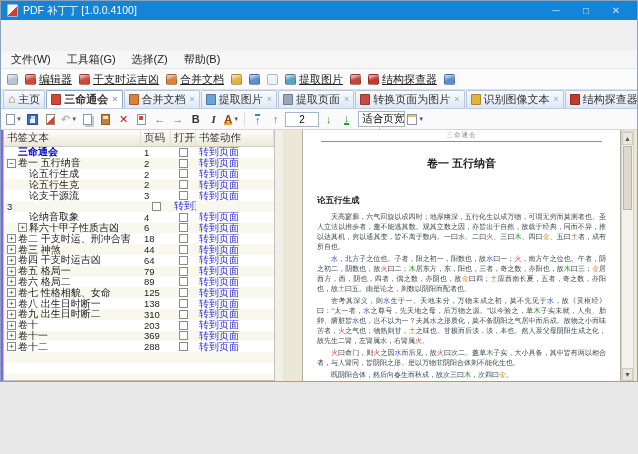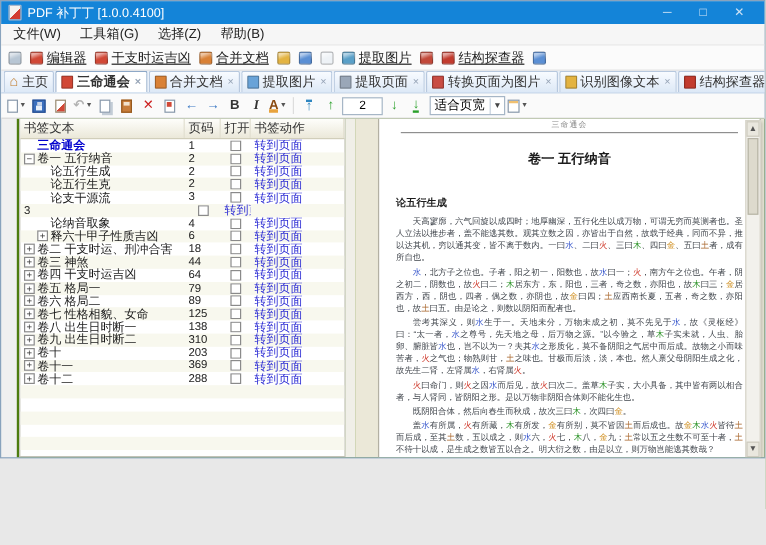--- a/index.html
+++ b/index.html
@@ -7,21 +7,21 @@
   .window{width:638px;height:382px;display:flex;flex-direction:column;border:1px solid #89a3bd;background:#f0f0f0;}
 
   
   .titlebar{height:19px;background:#1484d8;color:#fff;display:flex;align-items:center;padding:0 6px;gap:5px;flex:0 0 auto;}
   .app-icon{width:11px;height:13px;background:linear-gradient(135deg,#f5f2ee 55%,#d23c30 55%);border:1px solid #a8b8cc;border-radius:1px;}
   .title-text{font-size:10.5px;white-space:nowrap;}
   .win-btns{margin-left:auto;display:flex;}
   .win-btn{width:30px;height:19px;display:flex;align-items:center;justify-content:center;color:#cfe3f5;font-size:10px;}
 
   
-  .menubar{height:18px;background:#f6f6f6;display:flex;align-items:center;font-size:11px;color:#222;border-bottom:1px solid #e7e7e7;padding-left:2px;flex:0 0 auto;}
+  .menubar{height:18px;background:#f6f6f6;display:flex;align-items:center;font-size:11px;color:#222;border-bottom:1px solid #e7e7e7;padding-left:2px;flex:0 0 auto;margin-top:31px;}
   .menu-item{padding:1px 8px;}
 
   
   .toolbar1{height:21px;background:#fbfbfb;border-bottom:1px solid #dfdfdf;display:flex;align-items:center;padding:0 4px;gap:3px;font-size:11px;color:#222;flex:0 0 auto;}
   .tb-btn{display:flex;align-items:center;gap:3px;padding:1px 2px;white-space:nowrap;text-decoration:underline;}
   .chip{width:11px;height:11px;border-radius:2px;border:1px solid rgba(0,0,0,.25);background:linear-gradient(160deg,rgba(255,255,255,.55) 18%,rgba(255,255,255,0) 50%) ,#999;background-blend-mode:normal;flex:0 0 auto;}
 
   
   .tabbar{height:19px;background:#e9f0f9;border-bottom:1px solid #bccfe6;display:flex;align-items:flex-end;padding:1px 2px 0;gap:1px;font-size:11px;flex:0 0 auto;overflow:hidden;}
   .tab{display:flex;align-items:center;gap:3px;padding:1px 4px 2px;background:linear-gradient(#f8fbff,#dce8f6);border:1px solid #b7c8de;border-bottom:none;border-radius:2px 2px 0 0;color:#333;height:18px;white-space:nowrap;}
@@ -30,40 +30,40 @@
   .tab-icon{width:10px;height:11px;border-radius:1px;border:1px solid rgba(0,0,0,.25);flex:0 0 auto;background:#c33;}
   .tab-home{color:#c07a28;font-size:12px;line-height:11px;}
 
   
   .toolbar2{height:21px;background:#fafafa;border-bottom:1px solid #d6d6d6;display:flex;align-items:center;padding:0 4px;gap:1px;flex:0 0 auto;}
   .t2{min-width:17px;height:17px;display:flex;align-items:center;justify-content:center;padding:0 1px;}
   .t2g{font-size:11px;font-weight:bold;line-height:11px;color:#444;}
   .dd{font-size:6px;color:#555;margin-left:1px;}
   .t2sep{width:1px;height:14px;background:#ddd;margin:0 3px;}
   .page-input{width:34px;height:15px;font-size:10px;text-align:center;border:1px solid #a6b6c6;background:#fff;}
-  .zoom-select{height:16px;border:1px solid #a6b6c6;background:#fff;font-size:10.5px;display:flex;align-items:center;padding:0 0 0 3px;margin-left:2px;}
+  .zoom-select{height:16px;border:1px solid #a6b6c6;background:#fff;font-size:10.5px;display:flex;align-items:center;padding:0 0 0 3px;margin-left:2px;flex-direction:column;}
   .zoom-select .combo-arrow{font-size:7px;color:#444;border-left:1px solid #c6d2de;margin-left:4px;padding:3px 2px;}
   .arr-first{border-top:2px solid #2e86c1;line-height:9px;}
   .arr-last{border-bottom:2px solid #2aa02a;line-height:9px;}
 
   .shp{display:inline-block;position:relative;}
   .shp-page{width:9px;height:11px;background:#fff;border:1px solid #8898aa;}
   .shp-page-red{width:9px;height:11px;background:linear-gradient(135deg,#fff 55%,#d14836 55%);border:1px solid #9a8a70;}
   .shp-save{width:11px;height:11px;background:#3a6ebd;border:1px solid #2a5090;}
   .shp-save::after{content:"";position:absolute;left:2px;bottom:1px;width:5px;height:4px;background:#e9eff8;}
   .shp-save::before{content:"";position:absolute;left:3px;top:1px;width:4px;height:3px;background:#c7d4e9;}
   .shp-copy{width:9px;height:11px;background:#fff;border:1px solid #8898aa;box-shadow:2px 2px 0 0 #c3ccd6;}
   .shp-paste{width:9px;height:11px;background:#c87d3a;border:1px solid #96591e;}
   .shp-paste::after{content:"";position:absolute;left:1px;top:1px;width:5px;height:3px;background:#f2e2cc;}
   .shp-page-mark{width:9px;height:11px;background:#fff;border:1px solid #8898aa;}
   .shp-page-mark::after{content:"";position:absolute;left:1px;top:1px;width:4px;height:4px;background:#d14836;}
   .shp-page-layout{width:10px;height:11px;background:#fff;border:1px solid #8898aa;box-shadow:inset 0 2px 0 #f0c070;}
 
   
-  .main{flex:1;display:flex;overflow:hidden;background:#4d7c0f;padding-left:2px;margin-left:13px;}
+  .main{flex:1;display:flex;overflow:hidden;background:#8b5cf6;padding-left:2px;}
   .tree-panel{width:272px;background:#fff;border:1px solid #c2c2b6;border-top:none;display:flex;flex-direction:column;flex:0 0 auto;}
   .tree-header{display:grid;grid-template-columns:137px 30px 25px 1fr;height:17px;background:linear-gradient(#fefefb,#ebe8d9);border-bottom:1px solid #d1ceba;color:#333;font-size:10.5px;flex:0 0 auto;}
   .th-cell{padding:1px 3px;border-right:1px solid #e2dfd0;display:flex;align-items:center;overflow:hidden;white-space:nowrap;}
   .tree-body{flex:1;overflow:hidden;font-size:10px;}
   .trow{display:grid;grid-template-columns:137px 30px 25px 1fr;height:10.8px;align-items:center;}
   .trow:nth-child(even){background:#f8f8ee;}
   .tcell{overflow:hidden;white-space:nowrap;display:flex;align-items:center;}
   .tcell-text{gap:2px;color:#1a1a1a;}
   .trow.root .tcell-text{color:#0000cd;font-weight:bold;}
   .exp{width:9px;height:9px;border:1px solid #8a8a8a;background:#fff;font-size:8px;line-height:7px;text-align:center;color:#333;flex:0 0 auto;}

